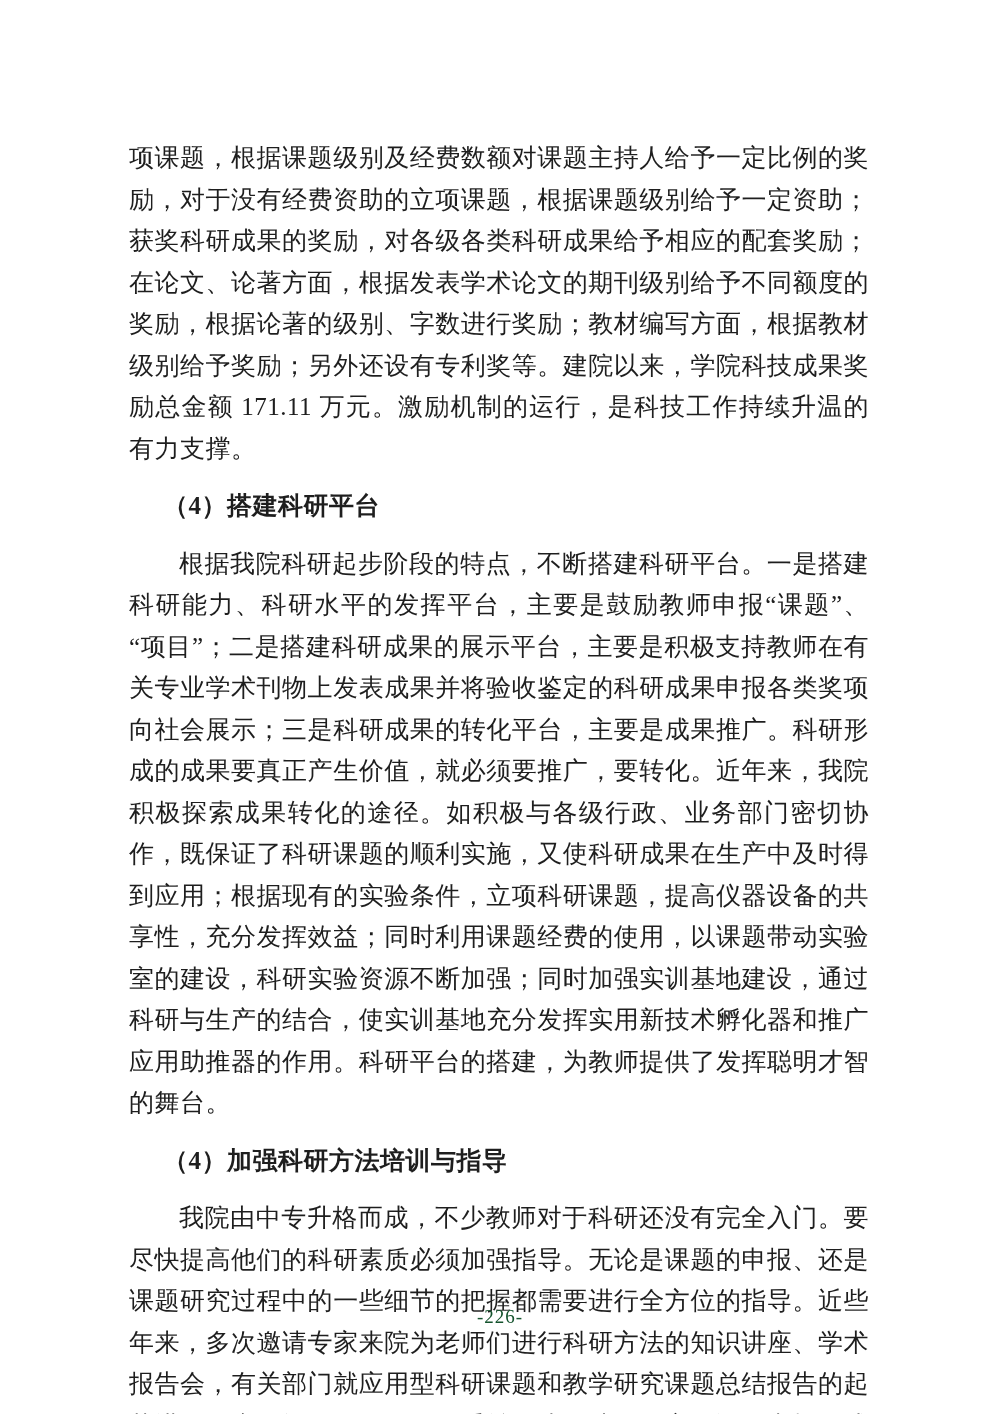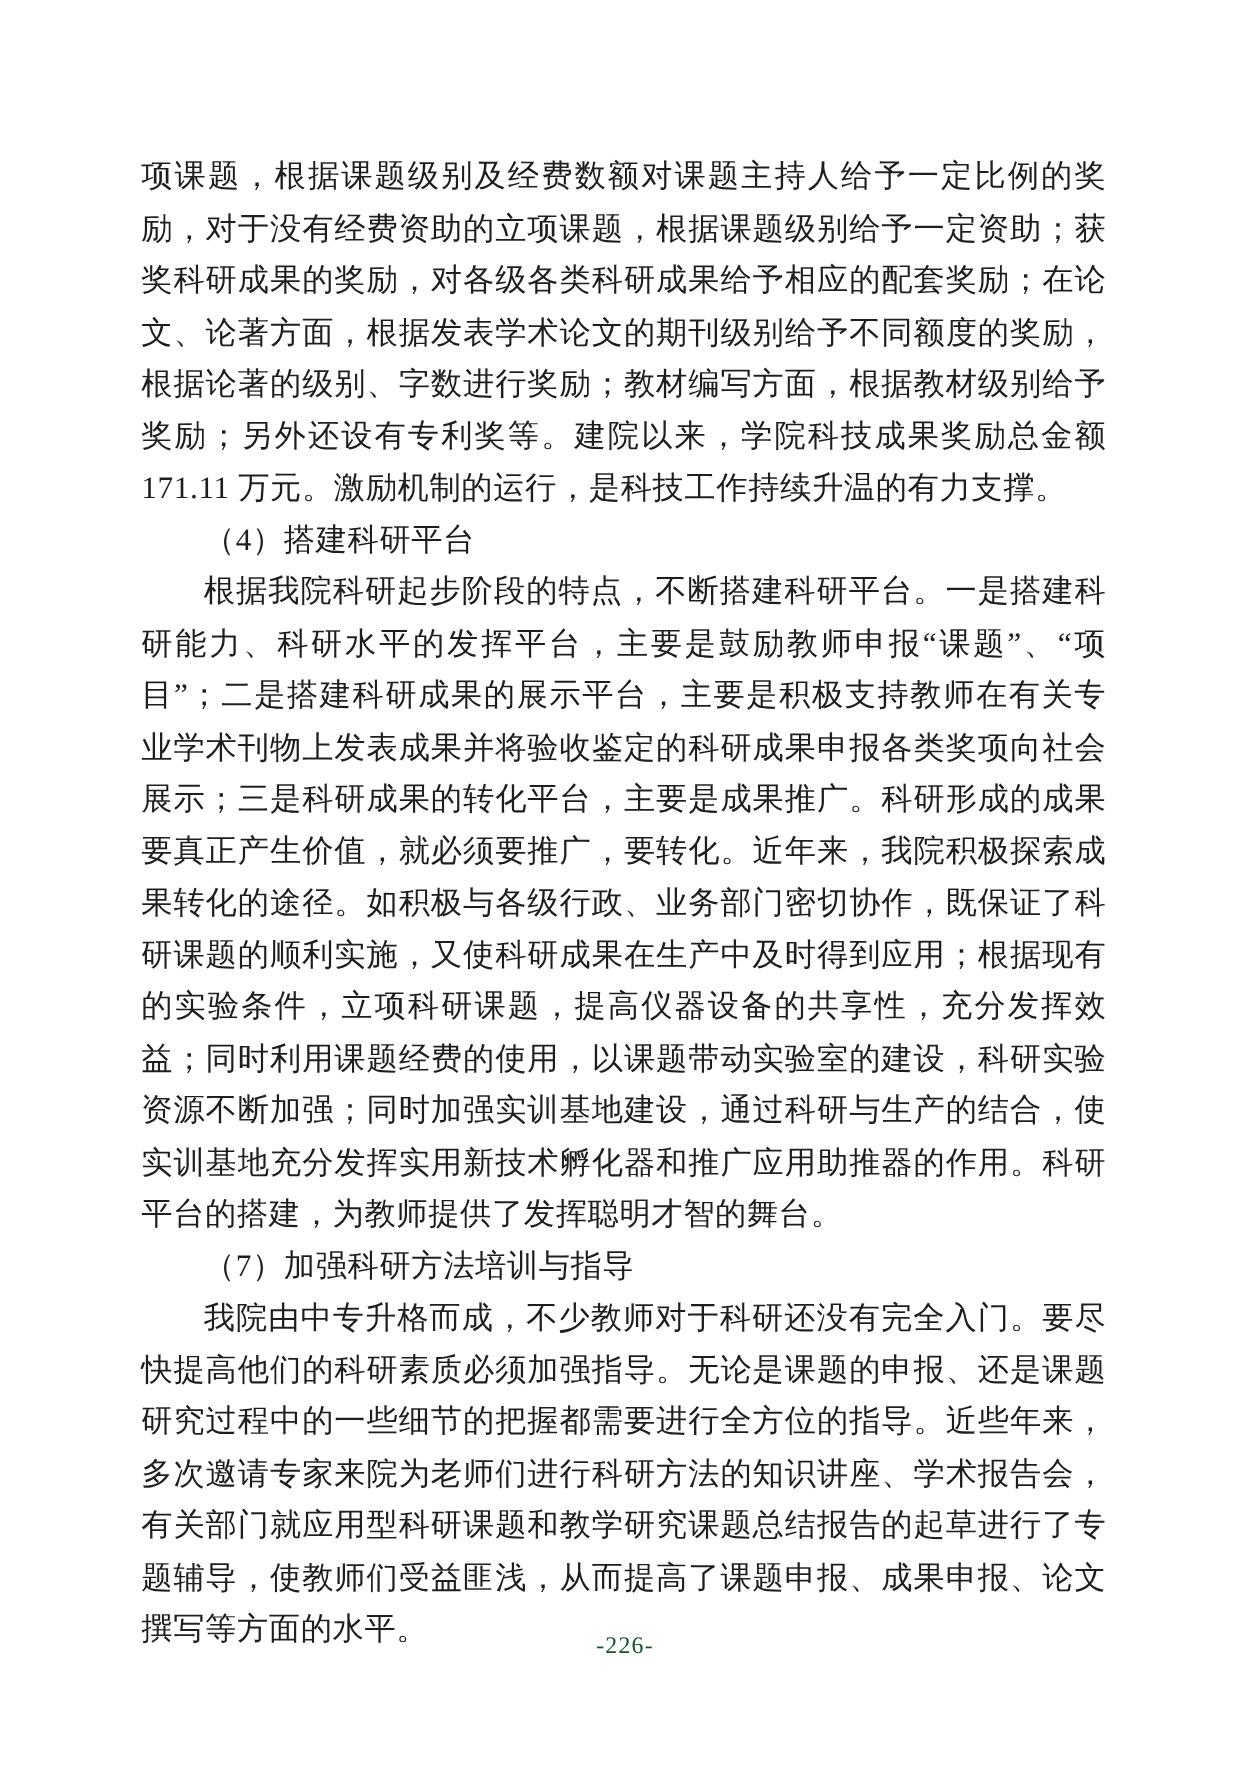--- a/index.html
+++ b/index.html
@@ -17,38 +17,38 @@
     font-family: "Liberation Serif", "DejaVu Serif", serif;
     color: #1e1e1e;
   }
   .content {
     position: absolute;
     left: 113px;
     top: 121px;
     width: 772px;
   }
   .para {
-    margin: 0;
+    margin: 16px;
     font-size: 25px;
     line-height: 41.5px;
     text-align: justify;
     text-justify: inter-ideograph;
     text-indent: 2em;
     font-weight: normal;
     letter-spacing: 0.5px;
   }
   .para.no-indent {
     text-indent: 0;
   }
   .heading {
     margin: 0;
     font-size: 25px;
     line-height: 41.5px;
     text-indent: 2em;
-    font-weight: normal;
+    font-weight: bold;
     letter-spacing: 0.5px;
   }
   .footer {
     position: absolute;
     left: 0;
     top: 1306px;
     width: 100%;
     text-align: center;
   }
   .page-number {
@@ -58,19 +58,19 @@
   }
 </style>
 </head>
 <body>
 
 <div class="page">
   <div class="content">
     <p class="para no-indent">项课题，根据课题级别及经费数额对课题主持人给予一定比例的奖励，对于没有经费资助的立项课题，根据课题级别给予一定资助；获奖科研成果的奖励，对各级各类科研成果给予相应的配套奖励；在论文、论著方面，根据发表学术论文的期刊级别给予不同额度的奖励，根据论著的级别、字数进行奖励；教材编写方面，根据教材级别给予奖励；另外还设有专利奖等。建院以来，学院科技成果奖励总金额 171.11 万元。激励机制的运行，是科技工作持续升温的有力支撑。</p>
     <h3 class="heading">（4）搭建科研平台</h3>
     <p class="para">根据我院科研起步阶段的特点，不断搭建科研平台。一是搭建科研能力、科研水平的发挥平台，主要是鼓励教师申报“课题”、“项目”；二是搭建科研成果的展示平台，主要是积极支持教师在有关专业学术刊物上发表成果并将验收鉴定的科研成果申报各类奖项向社会展示；三是科研成果的转化平台，主要是成果推广。科研形成的成果要真正产生价值，就必须要推广，要转化。近年来，我院积极探索成果转化的途径。如积极与各级行政、业务部门密切协作，既保证了科研课题的顺利实施，又使科研成果在生产中及时得到应用；根据现有的实验条件，立项科研课题，提高仪器设备的共享性，充分发挥效益；同时利用课题经费的使用，以课题带动实验室的建设，科研实验资源不断加强；同时加强实训基地建设，通过科研与生产的结合，使实训基地充分发挥实用新技术孵化器和推广应用助推器的作用。科研平台的搭建，为教师提供了发挥聪明才智的舞台。</p>
-    <h3 class="heading">（7）加强科研方法培训与指导</h3>
+    <h3 class="heading">（4）加强科研方法培训与指导</h3>
     <p class="para">我院由中专升格而成，不少教师对于科研还没有完全入门。要尽快提高他们的科研素质必须加强指导。无论是课题的申报、还是课题研究过程中的一些细节的把握都需要进行全方位的指导。近些年来，多次邀请专家来院为老师们进行科研方法的知识讲座、学术报告会，有关部门就应用型科研课题和教学研究课题总结报告的起草进行了专题辅导，使教师们受益匪浅，从而提高了课题申报、成果申报、论文撰写等方面的水平。</p>
   </div>
   <div class="footer">
     <span class="page-number">-226-</span>
   </div>
 </div>
 
 </body></html>

